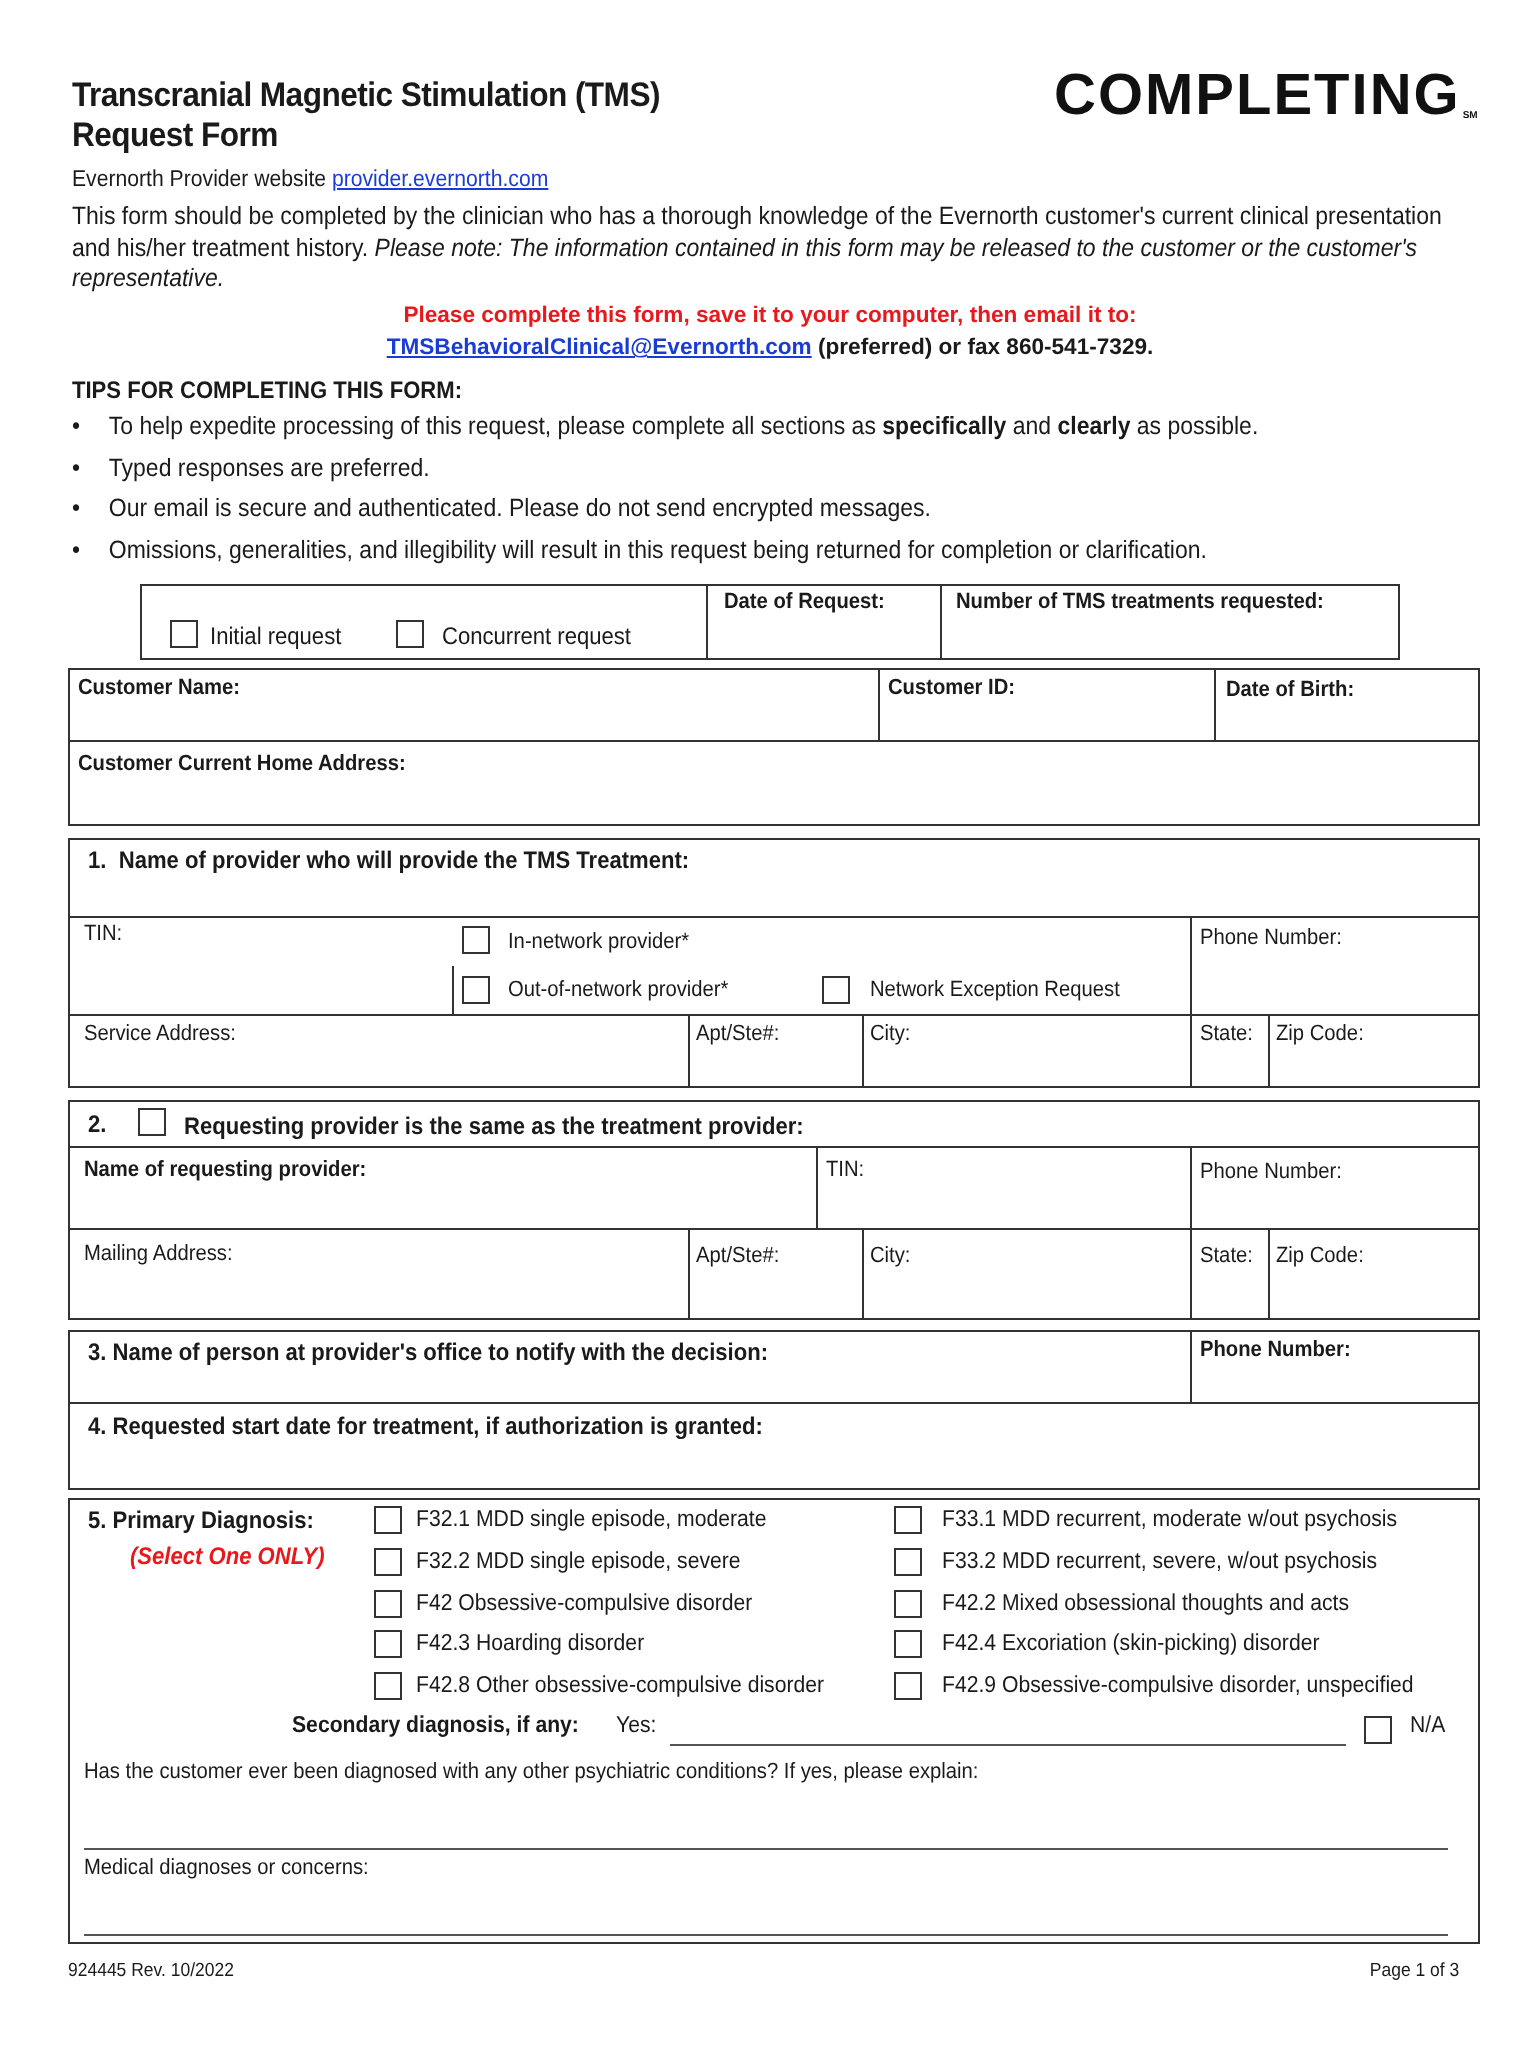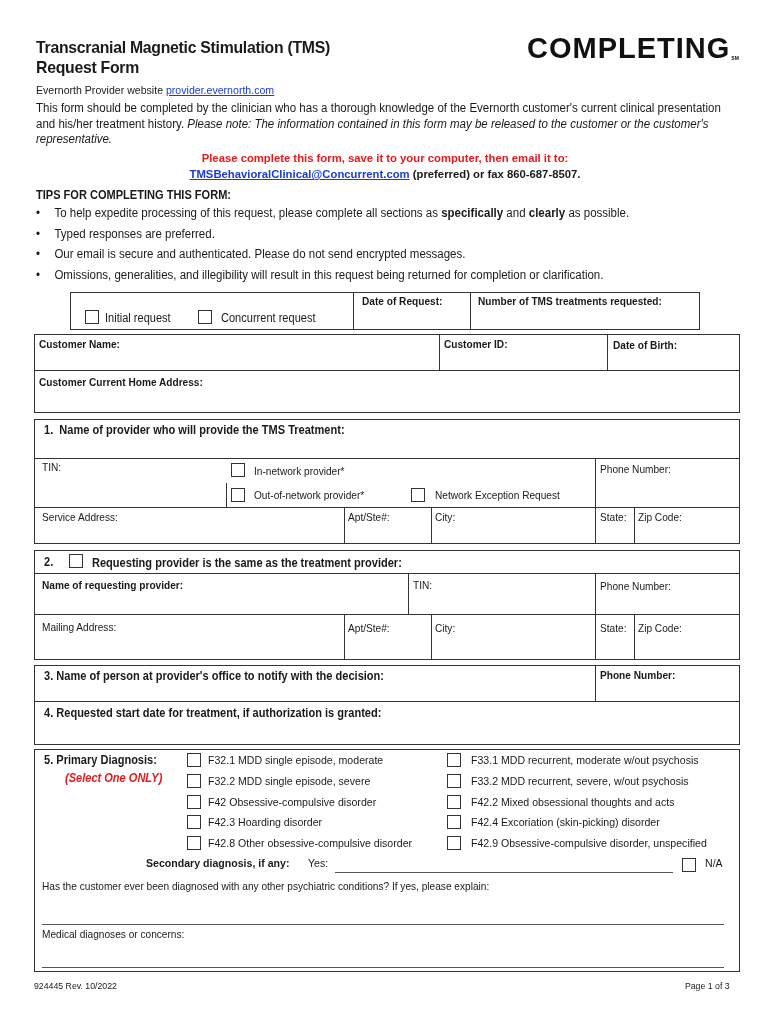--- a/index.html
+++ b/index.html
@@ -43,21 +43,21 @@
 <div class="abs website">
   <span>Evernorth Provider website </span><a class="link" style="color: rgb(26, 60, 214);">provider.evernorth.com</a>
 </div>
 
 <div class="abs intro">
   <span>This form should be completed by the clinician who has a thorough knowledge of the Evernorth customer's current clinical presentation and his/her treatment history. </span><i>Please note: The information contained in this form may be released to the customer or the customer's representative.</i>
 </div>
 
 <div class="abs center-block red" style="top: 152px; color: rgb(232, 25, 28);">Please complete this form, save it to your computer, then email it to:</div>
 <div class="abs center-block" style="top:168px;">
-  <a class="link" style="color: rgb(26, 60, 214);">TMSBehavioralClinical@Concurrent.com</a><span> (preferred) or fax 860-687-8507.</span>
+  <a class="link" style="color: rgb(26, 60, 214);">TMSBehavioralClinical@Evernorth.com</a><span> (preferred) or fax 860-541-7329.</span>
 </div>
 
 <div class="abs tips-h">TIPS FOR COMPLETING THIS FORM:</div>
 <div class="abs tip" style="top:206px;">
   <span class="dot">•</span><span>To help expedite processing of this request, please complete all sections as </span><b>specifically</b><span> and </span><b>clearly</b><span> as possible.</span>
 </div>
 <div class="abs tip" style="top:227px;"><span class="dot">•</span><span>Typed responses are preferred.</span></div>
 <div class="abs tip" style="top:247px;"><span class="dot">•</span><span>Our email is secure and authenticated. Please do not send encrypted messages.</span></div>
 <div class="abs tip" style="top:268px;"><span class="dot">•</span><span>Omissions, generalities, and illegibility will result in this request being returned for completion or clarification.</span></div>
 

